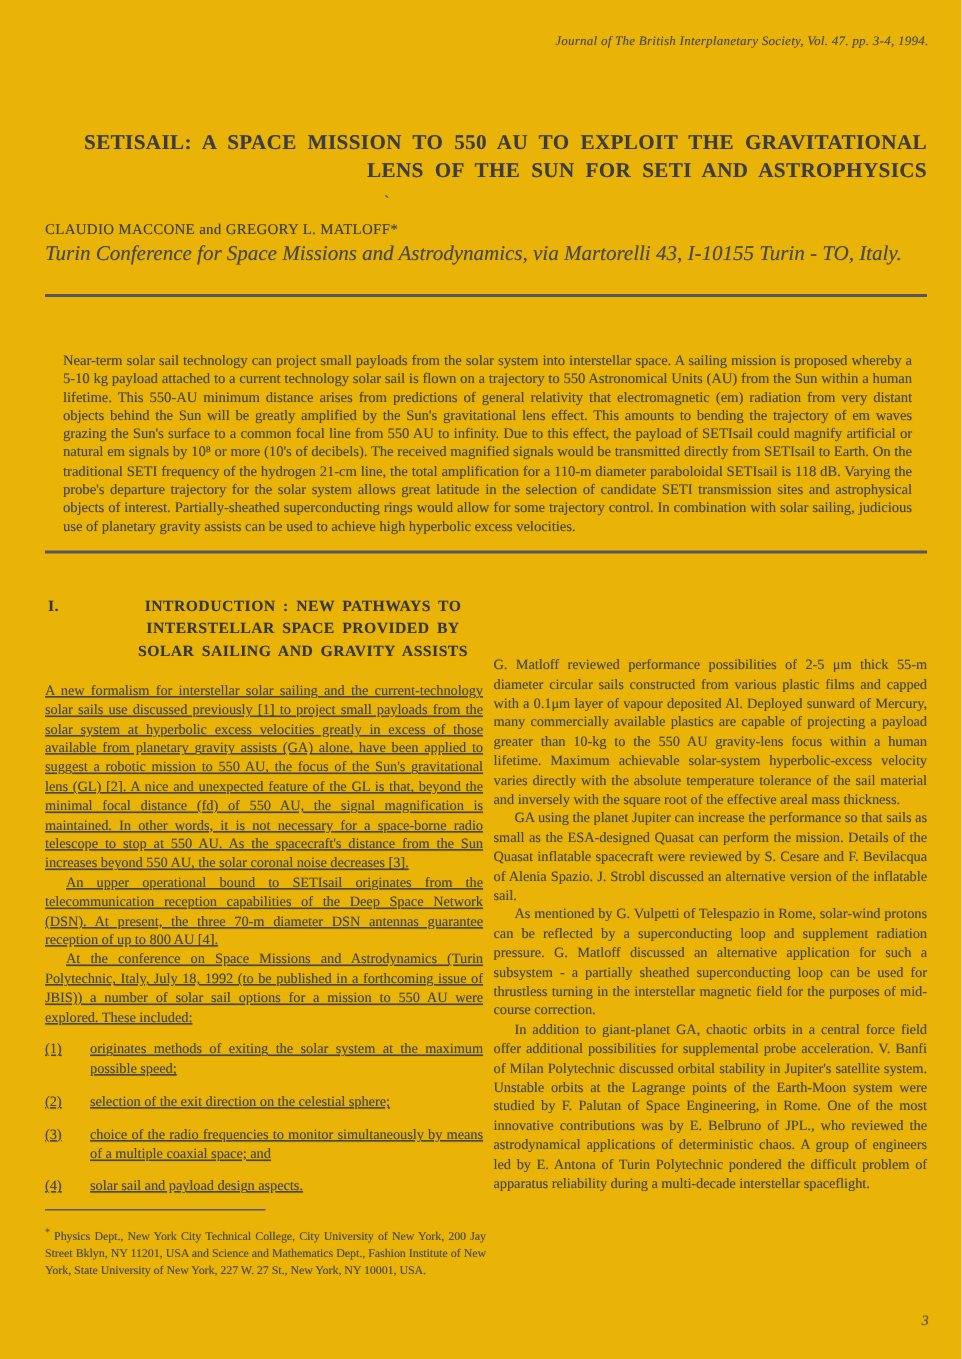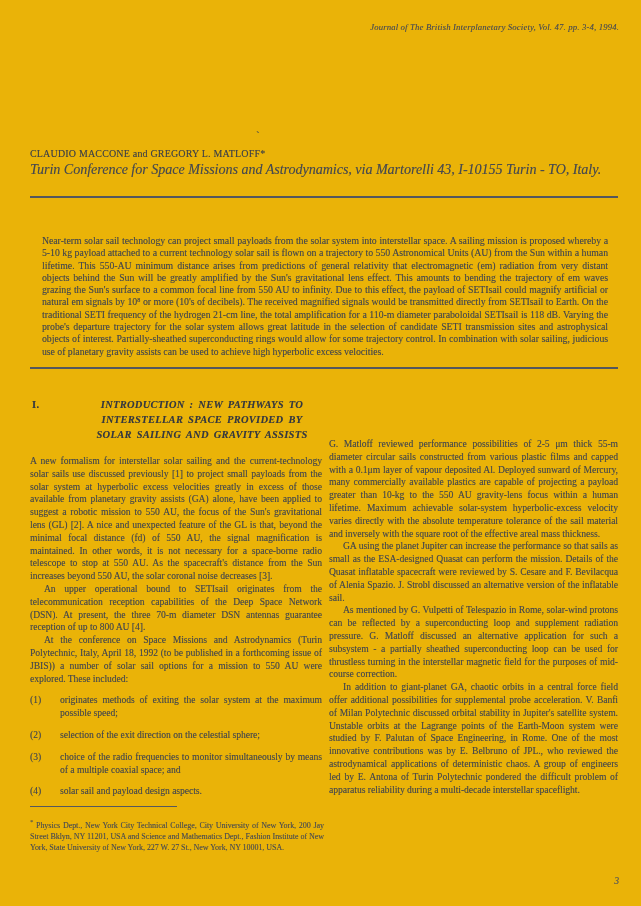--- a/index.html
+++ b/index.html
@@ -83,30 +83,30 @@
     left: 30px;
     width: 292px;
     font-weight: bold;
     font-size: 10.4px;
     line-height: 15.2px;
     letter-spacing: 0.35px;
     word-spacing: 2px;
     color: #35383f;
   }
   .sec-num { position: absolute; left: 2px; top: 0; }
-  .sec-lines { margin-left: 52px; text-align: center; font-style: italic; }
+  .sec-lines { margin-left: 52px; text-align: center; }
   .col {
     position: absolute;
     font-size: 9.5px;
     line-height: 12.8px;
     text-align: justify;
   }
   .col p { margin: 0; }
   .col p.ind { text-indent: 14px; }
-  .left-col { top: 455px; left: 30px; width: 292px; }
+  .left-col { top: 455px; left: 30px; width: 292px; text-decoration: underline; }
   .right-col { top: 438px; left: 329px; width: 289px; }
   .list-item { display: flex; margin-top: 9px; }
   .list-num { flex: 0 0 30px; }
   .list-text { flex: 1; text-align: justify; }
   .fn-rule {
     position: absolute;
     top: 806px;
     left: 30px;
     width: 147px;
     height: 1px;
@@ -132,20 +132,24 @@
     color: #56595f;
   }
 </style>
 </head>
 <body>
 
 <div class="page">
 
   <div class="journal-line">Journal of The British Interplanetary Society, Vol. 47. pp. 3-4, 1994.</div>
 
+  <div class="title">
+    <div>SETISAIL: A SPACE MISSION TO 550 AU TO EXPLOIT THE GRAVITATIONAL</div>
+    <div>LENS OF THE SUN FOR SETI AND ASTROPHYSICS</div>
+  </div>
 
   <div class="stray">`</div>
 
   <div class="authors">CLAUDIO MACCONE and GREGORY L. MATLOFF*</div>
   <div class="affiliation">Turin Conference for Space Missions and Astrodynamics, via Martorelli 43, I-10155 Turin - TO, Italy.</div>
 
   <div class="rule rule-top"></div>
 
   <div class="abstract">Near-term solar sail technology can project small payloads from the solar system into interstellar space. A sailing mission is proposed whereby a 5-10 kg payload attached to a current technology solar sail is flown on a trajectory to 550 Astronomical Units (AU) from the Sun within a human lifetime. This 550-AU minimum distance arises from predictions of general relativity that electromagnetic (em) radiation from very distant objects behind the Sun will be greatly amplified by the Sun's gravitational lens effect. This amounts to bending the trajectory of em waves grazing the Sun's surface to a common focal line from 550 AU to infinity. Due to this effect, the payload of SETIsail could magnify artificial or natural em signals by 10⁸ or more (10's of decibels). The received magnified signals would be transmitted directly from SETIsail to Earth. On the traditional SETI frequency of the hydrogen 21-cm line, the total amplification for a 110-m diameter paraboloidal SETIsail is 118 dB. Varying the probe's departure trajectory for the solar system allows great latitude in the selection of candidate SETI transmission sites and astrophysical objects of interest. Partially-sheathed superconducting rings would allow for some trajectory control. In combination with solar sailing, judicious use of planetary gravity assists can be used to achieve high hyperbolic excess velocities.</div>
 
@@ -156,21 +160,21 @@
     <div class="sec-lines">
       <div>INTRODUCTION :  NEW PATHWAYS TO</div>
       <div>INTERSTELLAR SPACE PROVIDED BY</div>
       <div>SOLAR SAILING AND GRAVITY ASSISTS</div>
     </div>
   </div>
 
   <div class="col left-col">
     <p>A new formalism for interstellar solar sailing and the current-technology solar sails use discussed previously [1] to project small payloads from the solar system at hyperbolic excess velocities greatly in excess of those available from planetary gravity assists (GA) alone, have been applied to suggest a robotic mission to 550 AU, the focus of the Sun's gravitational lens (GL) [2]. A nice and unexpected feature of the GL is that, beyond the minimal focal distance (fd) of 550 AU, the signal magnification is maintained. In other words, it is not necessary for a space-borne radio telescope to stop at 550 AU. As the spacecraft's distance from the Sun increases beyond 550 AU, the solar coronal noise decreases [3].</p>
     <p class="ind">An upper operational bound to SETIsail originates from the telecommunication reception capabilities of the Deep Space Network (DSN). At present, the three 70-m diameter DSN antennas guarantee reception of up to 800 AU [4].</p>
-    <p class="ind">At the conference on Space Missions and Astrodynamics (Turin Polytechnic, Italy, April 18, 1992 (to be published in a forthcoming issue of JBIS)) a number of solar sail options for a mission to 550 AU were explored. These included:</p>
+    <p class="ind">At the conference on Space Missions and Astrodynamics (Turin Polytechnic, Italy, July 18, 1992 (to be published in a forthcoming issue of JBIS)) a number of solar sail options for a mission to 550 AU were explored. These included:</p>
 
     <div class="list-item">
       <span class="list-num">(1)</span>
       <span class="list-text">originates methods of exiting the solar system at the maximum possible speed;</span>
     </div>
     <div class="list-item">
       <span class="list-num">(2)</span>
       <span class="list-text">selection of the exit direction on the celestial sphere;</span>
     </div>
     <div class="list-item">

